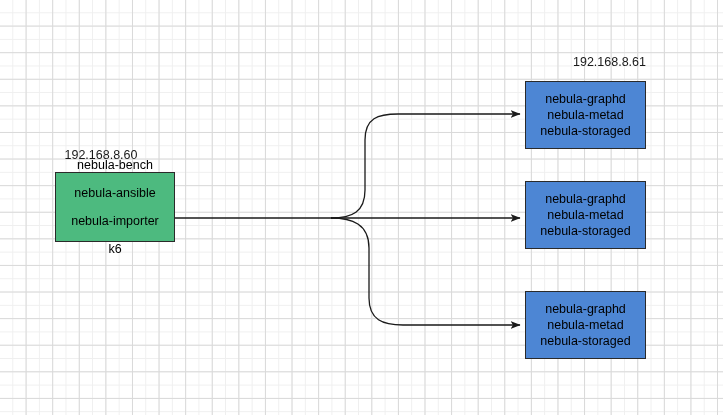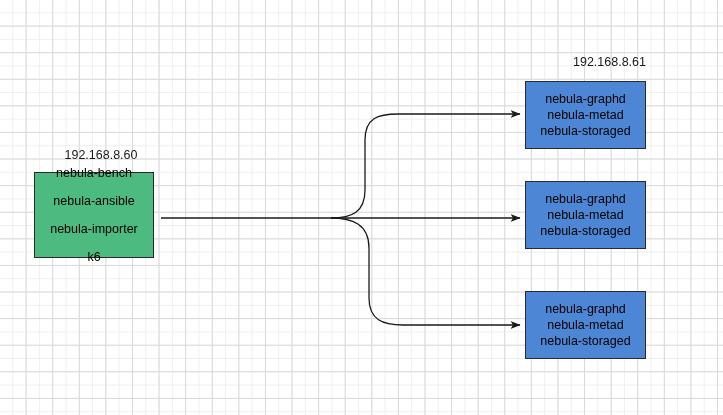--- a/index.html
+++ b/index.html
@@ -52,24 +52,24 @@
   .node-label {
     position: absolute;
     font-size: 12.5px;
     line-height: 15px;
     color: #1a1a1a;
     text-align: center;
     white-space: nowrap;
   }
   
   #node-bench {
-    left: 34px;
+    left: 55px;
     top: 172px;
     width: 120px;
-    height: 86px;
+    height: 70px;
     background: #4dba7f;
     gap: 12px;
   }
   #label-bench {
     left: 41px;
     top: 148px;
     width: 120px;
   }
   
   .node-server {

